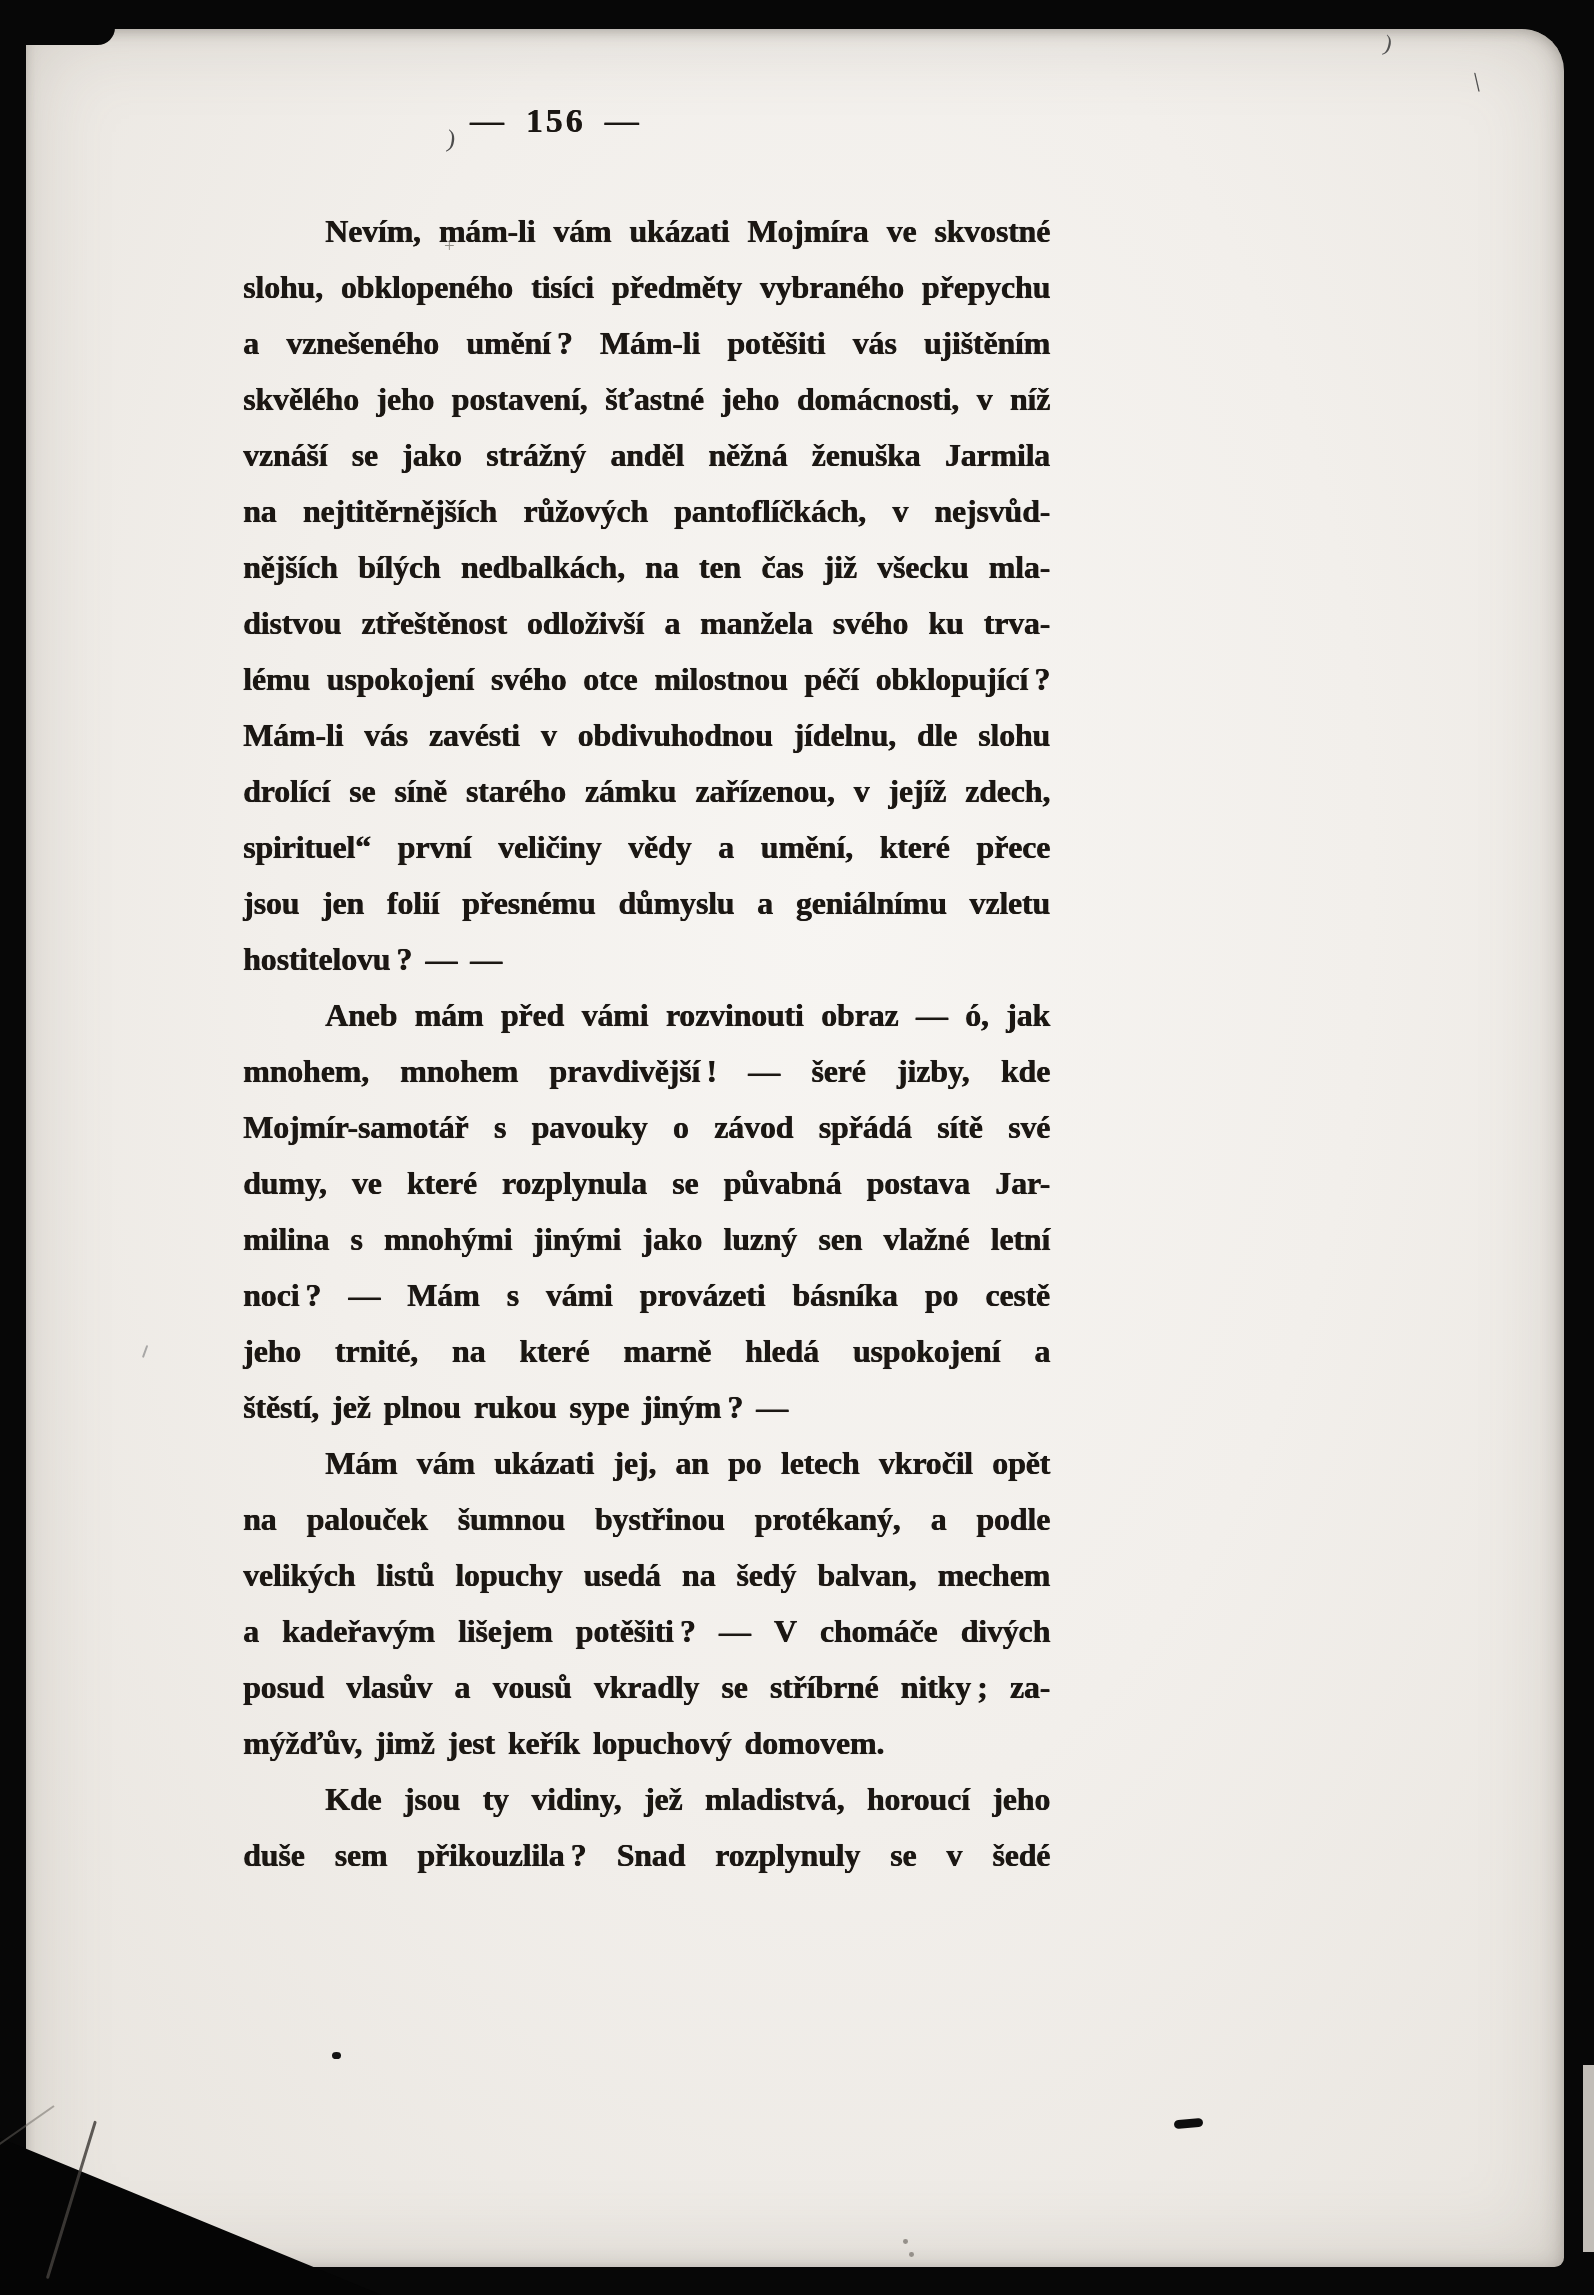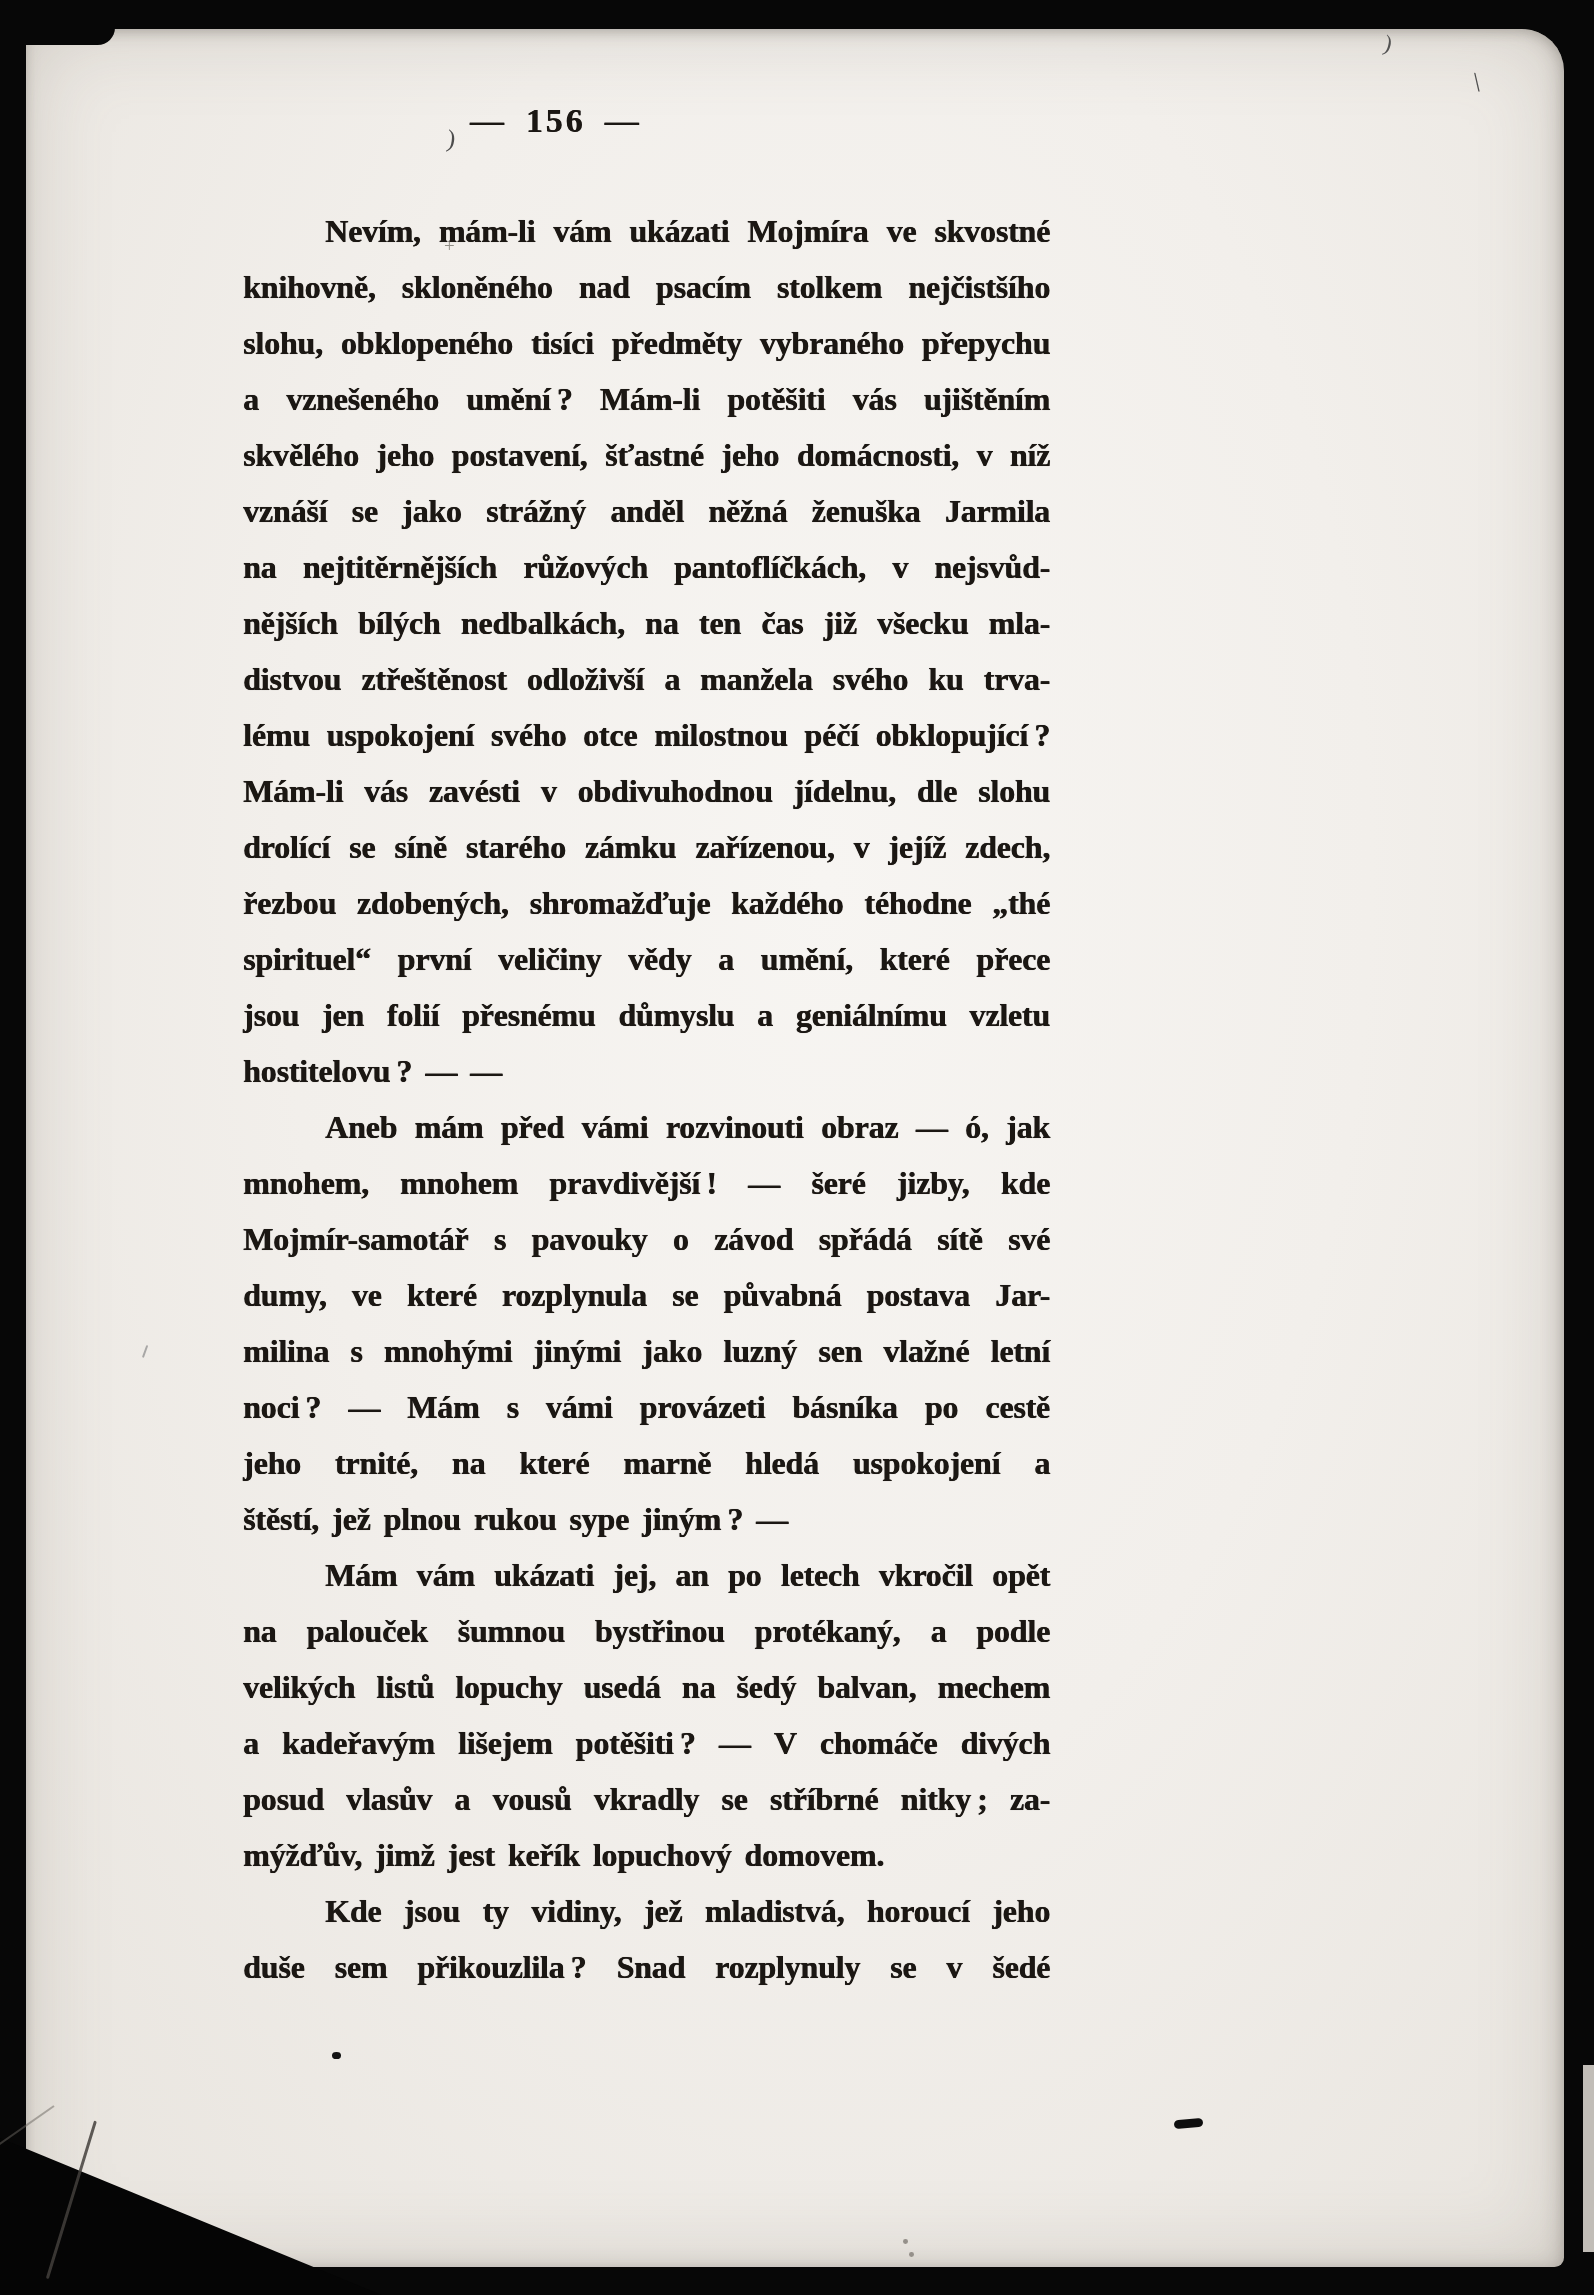--- a/index.html
+++ b/index.html
@@ -76,32 +76,30 @@
 <body>
 
 <div class="scan">
   <div class="page">
 
     <div class="page-header">— 156 —</div>
 
     <div class="text-block">
       <div class="para">
           <div class="line indent"><span class="w">Nevím,</span><span class="w">mám-li</span><span class="w">vám</span><span class="w">ukázati</span><span class="w">Mojmíra</span><span class="w">ve</span><span class="w">skvostné</span></div>
-          <div class="line"><span class="w">knihovně,</span><span class="w">skloněného</span><span class="w">nad</span><span class="w">psacím</span><span class="w">stolkem</span><span class="w">nejčistšího</span></div>
           <div class="line"><span class="w">slohu,</span><span class="w">obklopeného</span><span class="w">tisíci</span><span class="w">předměty</span><span class="w">vybraného</span><span class="w">přepychu</span></div>
           <div class="line"><span class="w">a</span><span class="w">vznešeného</span><span class="w">umění ?</span><span class="w">Mám-li</span><span class="w">potěšiti</span><span class="w">vás</span><span class="w">ujištěním</span></div>
           <div class="line"><span class="w">skvělého</span><span class="w">jeho</span><span class="w">postavení,</span><span class="w">šťastné</span><span class="w">jeho</span><span class="w">domácnosti,</span><span class="w">v</span><span class="w">níž</span></div>
           <div class="line"><span class="w">vznáší</span><span class="w">se</span><span class="w">jako</span><span class="w">strážný</span><span class="w">anděl</span><span class="w">něžná</span><span class="w">ženuška</span><span class="w">Jarmila</span></div>
           <div class="line"><span class="w">na</span><span class="w">nejtitěrnějších</span><span class="w">růžových</span><span class="w">pantoflíčkách,</span><span class="w">v</span><span class="w">nejsvůd-</span></div>
           <div class="line"><span class="w">nějších</span><span class="w">bílých</span><span class="w">nedbalkách,</span><span class="w">na</span><span class="w">ten</span><span class="w">čas</span><span class="w">již</span><span class="w">všecku</span><span class="w">mla-</span></div>
           <div class="line"><span class="w">distvou</span><span class="w">ztřeštěnost</span><span class="w">odloživší</span><span class="w">a</span><span class="w">manžela</span><span class="w">svého</span><span class="w">ku</span><span class="w">trva-</span></div>
           <div class="line"><span class="w">lému</span><span class="w">uspokojení</span><span class="w">svého</span><span class="w">otce</span><span class="w">milostnou</span><span class="w">péčí</span><span class="w">obklopující ?</span></div>
           <div class="line"><span class="w">Mám-li</span><span class="w">vás</span><span class="w">zavésti</span><span class="w">v</span><span class="w">obdivuhodnou</span><span class="w">jídelnu,</span><span class="w">dle</span><span class="w">slohu</span></div>
           <div class="line"><span class="w">drolící</span><span class="w">se</span><span class="w">síně</span><span class="w">starého</span><span class="w">zámku</span><span class="w">zařízenou,</span><span class="w">v</span><span class="w">jejíž</span><span class="w">zdech,</span></div>
-          <div class="line"><span class="w">řezbou</span><span class="w">zdobených,</span><span class="w">shromažďuje</span><span class="w">každého</span><span class="w">téhodne</span><span class="w">„thé</span></div>
           <div class="line"><span class="w">spirituel“</span><span class="w">první</span><span class="w">veličiny</span><span class="w">vědy</span><span class="w">a</span><span class="w">umění,</span><span class="w">které</span><span class="w">přece</span></div>
           <div class="line"><span class="w">jsou</span><span class="w">jen</span><span class="w">folií</span><span class="w">přesnému</span><span class="w">důmyslu</span><span class="w">a</span><span class="w">geniálnímu</span><span class="w">vzletu</span></div>
           <div class="line endline"><span class="w">hostitelovu ?</span><span class="w">—</span><span class="w">—</span></div>
         </div>
       <div class="para">
           <div class="line indent"><span class="w">Aneb</span><span class="w">mám</span><span class="w">před</span><span class="w">vámi</span><span class="w">rozvinouti</span><span class="w">obraz</span><span class="w">—</span><span class="w">ó,</span><span class="w">jak</span></div>
           <div class="line"><span class="w">mnohem,</span><span class="w">mnohem</span><span class="w">pravdivější !</span><span class="w">—</span><span class="w">šeré</span><span class="w">jizby,</span><span class="w">kde</span></div>
           <div class="line"><span class="w">Mojmír-samotář</span><span class="w">s</span><span class="w">pavouky</span><span class="w">o</span><span class="w">závod</span><span class="w">spřádá</span><span class="w">sítě</span><span class="w">své</span></div>
           <div class="line"><span class="w">dumy,</span><span class="w">ve</span><span class="w">které</span><span class="w">rozplynula</span><span class="w">se</span><span class="w">půvabná</span><span class="w">postava</span><span class="w">Jar-</span></div>
           <div class="line"><span class="w">milina</span><span class="w">s</span><span class="w">mnohými</span><span class="w">jinými</span><span class="w">jako</span><span class="w">luzný</span><span class="w">sen</span><span class="w">vlažné</span><span class="w">letní</span></div>

